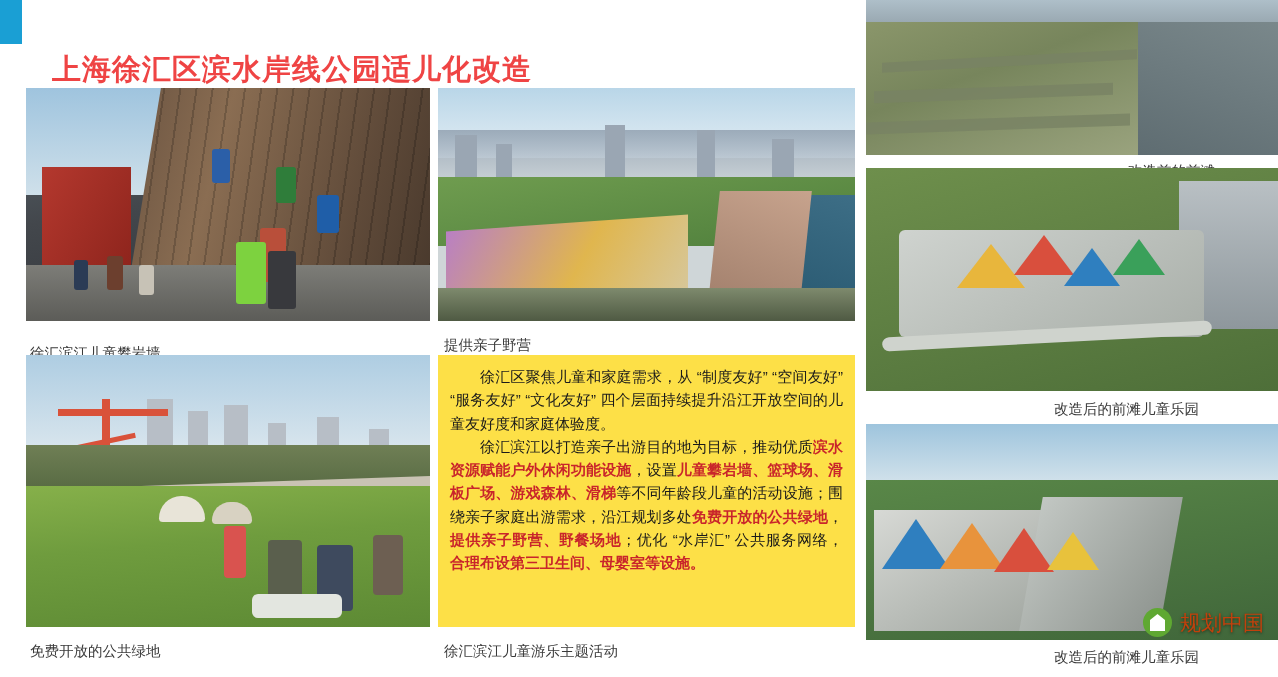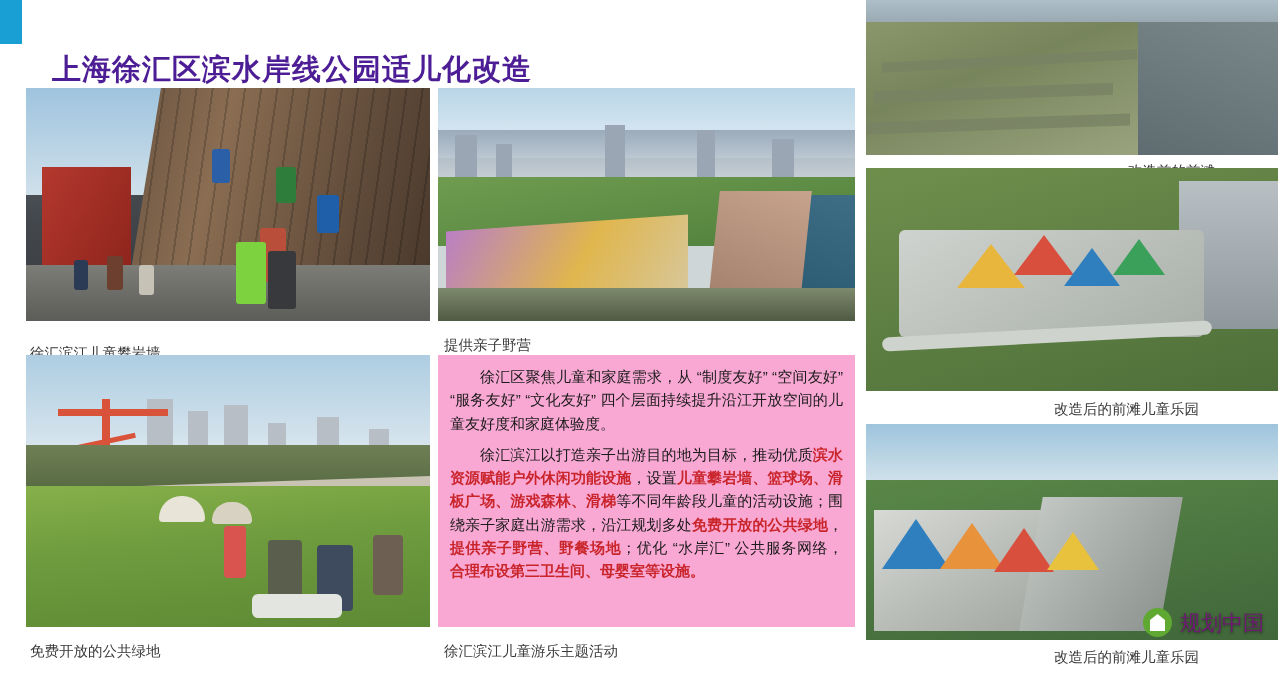--- a/index.html
+++ b/index.html
@@ -21,21 +21,21 @@
     width: 22px; height: 44px;
     background: #1a9fd4;
   }
 
   
   .title {
     position: absolute;
     left: 52px; top: 50px;
     font-size: 29px;
     font-weight: bold;
-    color: #4c1d95;
+    color: #ef4444;
     letter-spacing: 1px;
     white-space: nowrap;
   }
 
   
   .photo {
     position: absolute;
     overflow: hidden;
     background: #cfd6d8;
   }
@@ -114,31 +114,31 @@
   #photo-picnic .lawn{position:absolute;left:0;bottom:0;width:100%;height:52%;
     background:linear-gradient(175deg,#86b04a 0%,#6f9c3e 40%,#5d8a34 100%);}
   #photo-picnic .path{position:absolute;left:0;top:47%;width:100%;height:7%;
     background:#c9c3b4;transform:skewY(-2deg);}
   #photo-picnic .fig{position:absolute;border-radius:4px;}
 
   
   #text-block {
     position: absolute;
     left: 438px; top: 355px; width: 417px; height: 272px;
-    background: #f9a8d4;
+    background: #fde047;
     padding: 10px 12px 8px 12px;
   }
   #text-block p {
     font-size: 15px;
     line-height: 1.55;
     color: #1a1a1a;
     text-align: justify;
     text-indent: 2em;
   }
-  #text-block p.second { margin-top: 8px; }
+  #text-block p.second { margin-top: 0; }
   .hl { color: #c9252b; font-weight: bold; }
 
   
   #photo-before {
     left: 866px; top: 0px; width: 412px; height: 155px;
   }
   #photo-before .water{position:absolute;right:0;top:0;width:40%;height:100%;
     background:linear-gradient(200deg,#7d8b8e,#5d6b70);}
   #photo-before .land{position:absolute;left:0;top:0;width:66%;height:100%;
     background:linear-gradient(160deg,#8f9a6e 0%,#77855c 45%,#9aa37e 100%);}
@@ -164,21 +164,21 @@
   #photo-after2 .deck{position:absolute;left:2%;top:40%;width:52%;height:56%;
     background:linear-gradient(150deg,#d7d9d5,#9aa09a);}
   #photo-after2 .ramp{position:absolute;left:40%;top:34%;width:34%;height:62%;
     background:linear-gradient(120deg,#c2c7c3,#8d938e);transform:skewX(-10deg);}
 
   
   .watermark {
     position: absolute;
     right: 14px; bottom: 40px;
     display: flex; align-items: center; gap: 8px;
-    color: #701a75;
+    color: #c2410c;
     font-size: 21px;
     text-shadow: 0 1px 3px rgba(0,0,0,.5);
   }
   .wm-logo {
     width: 29px; height: 29px; border-radius: 50%;
     background: #5fa832;
     position: relative;
     flex: none;
   }
   .wm-logo::before{

